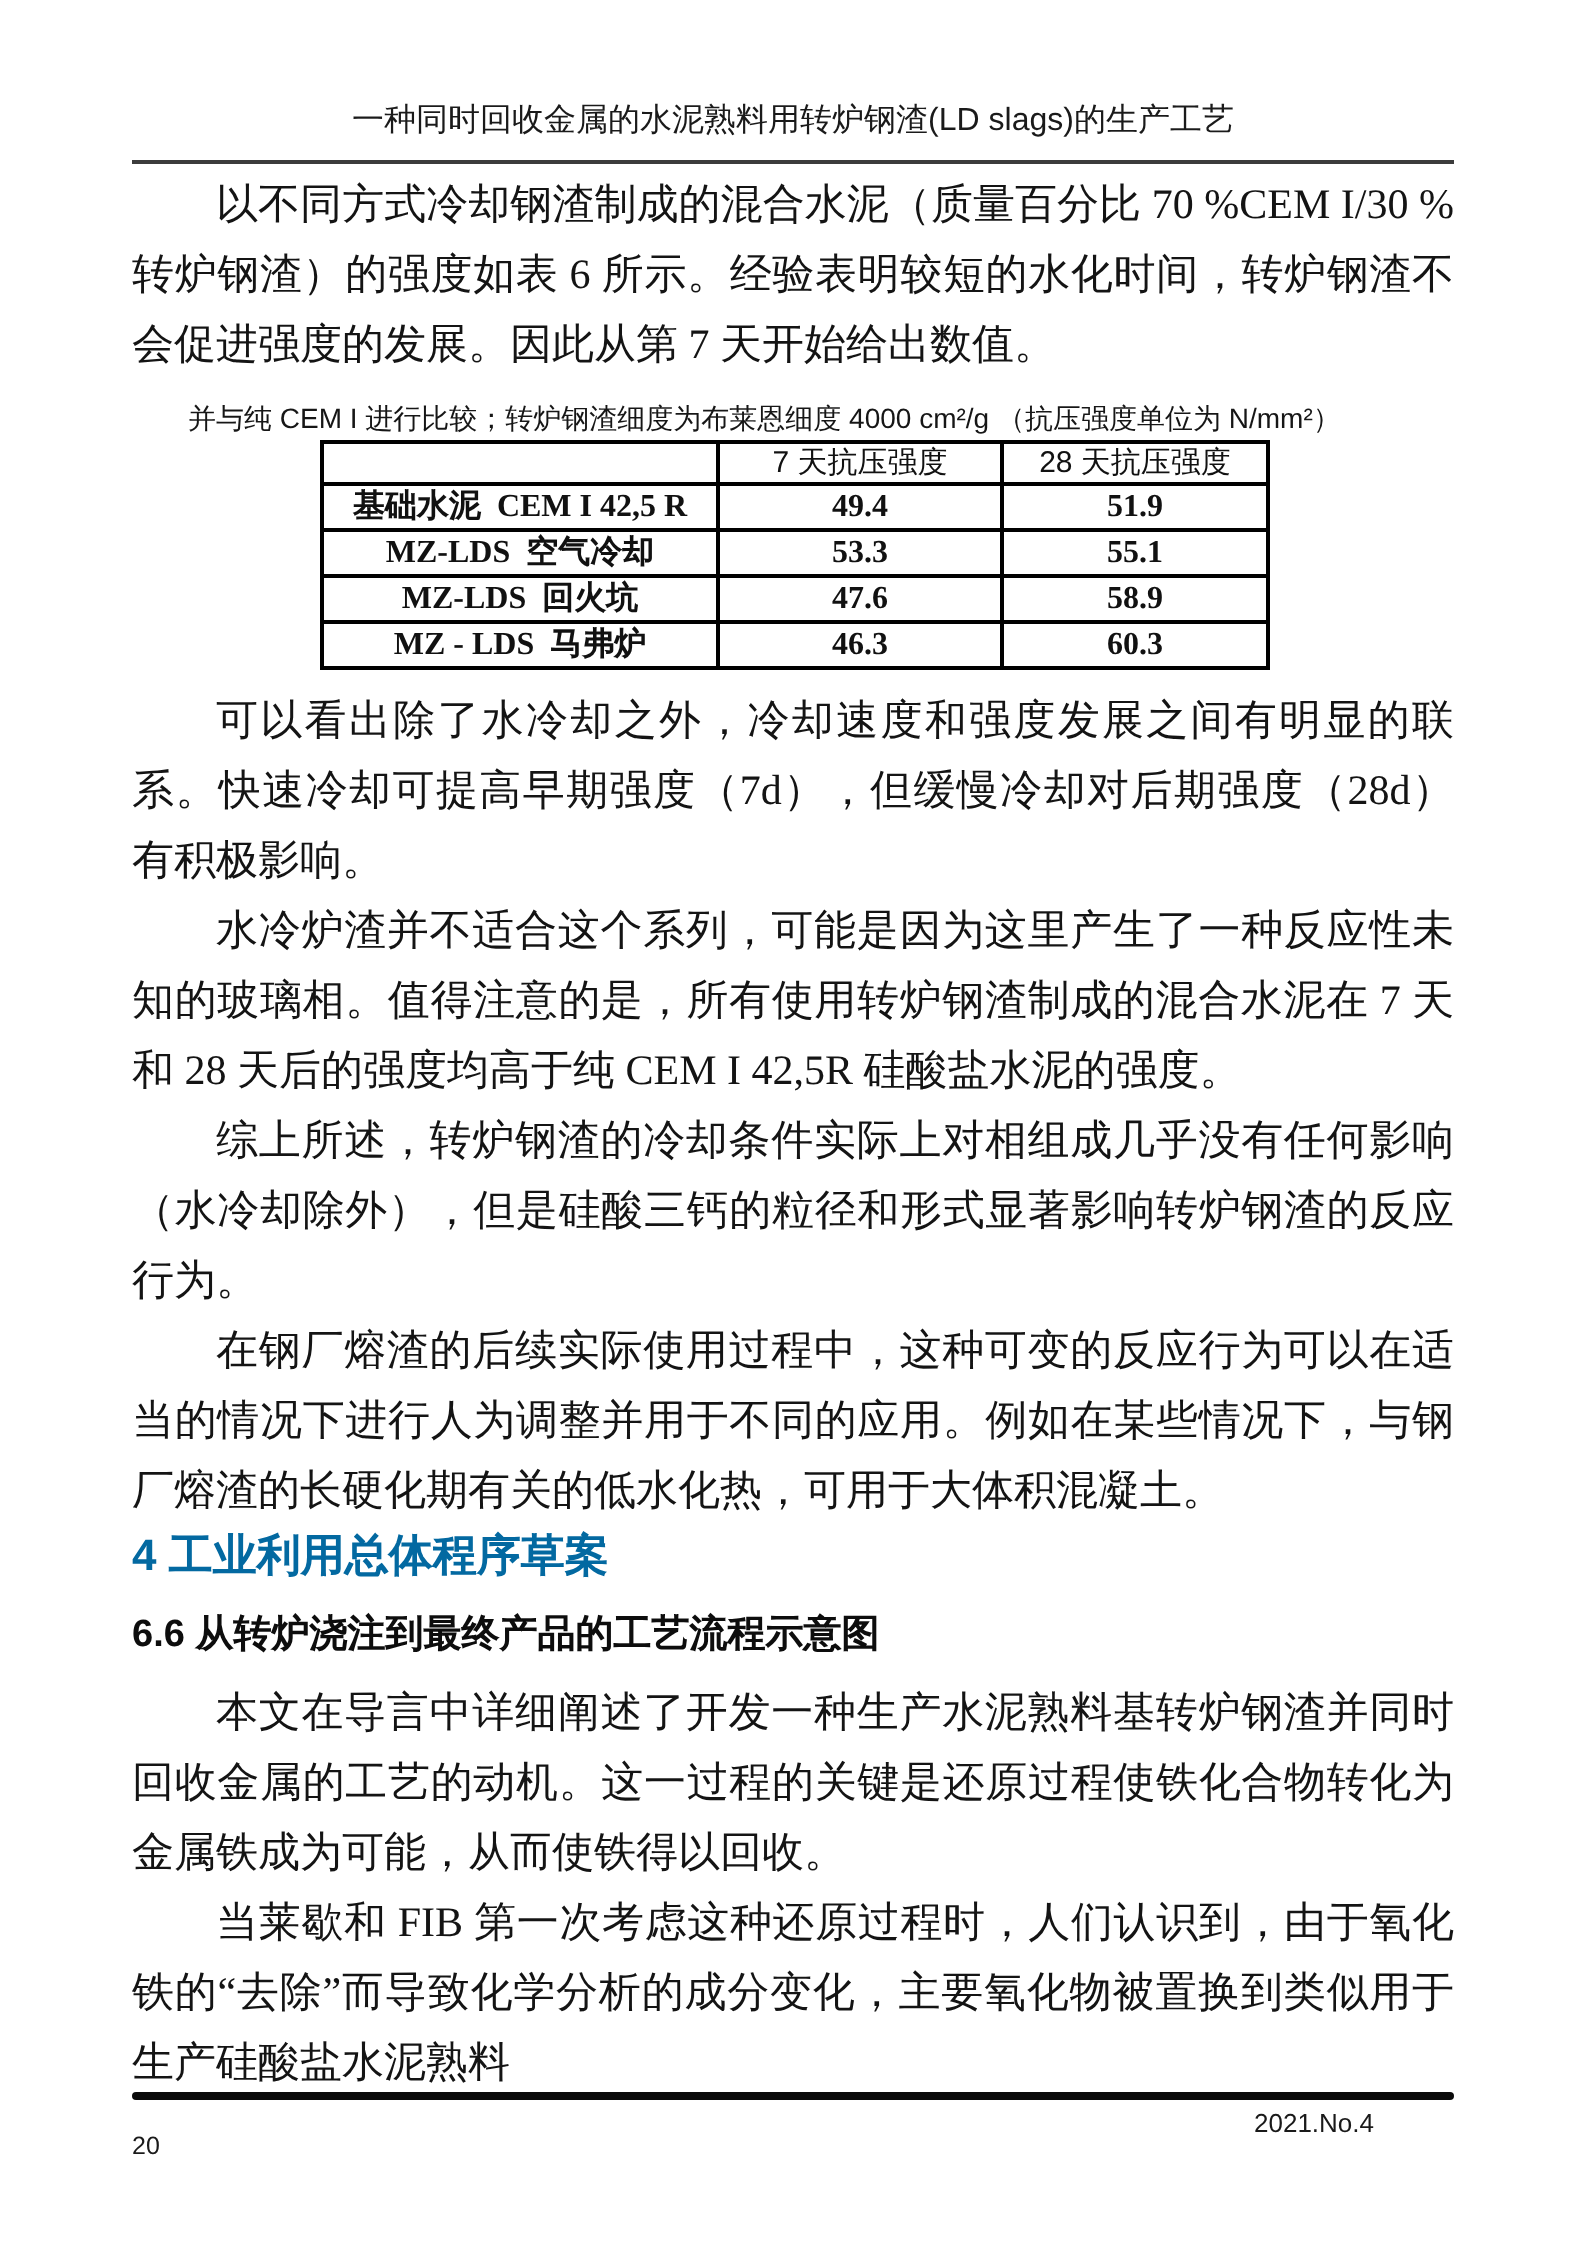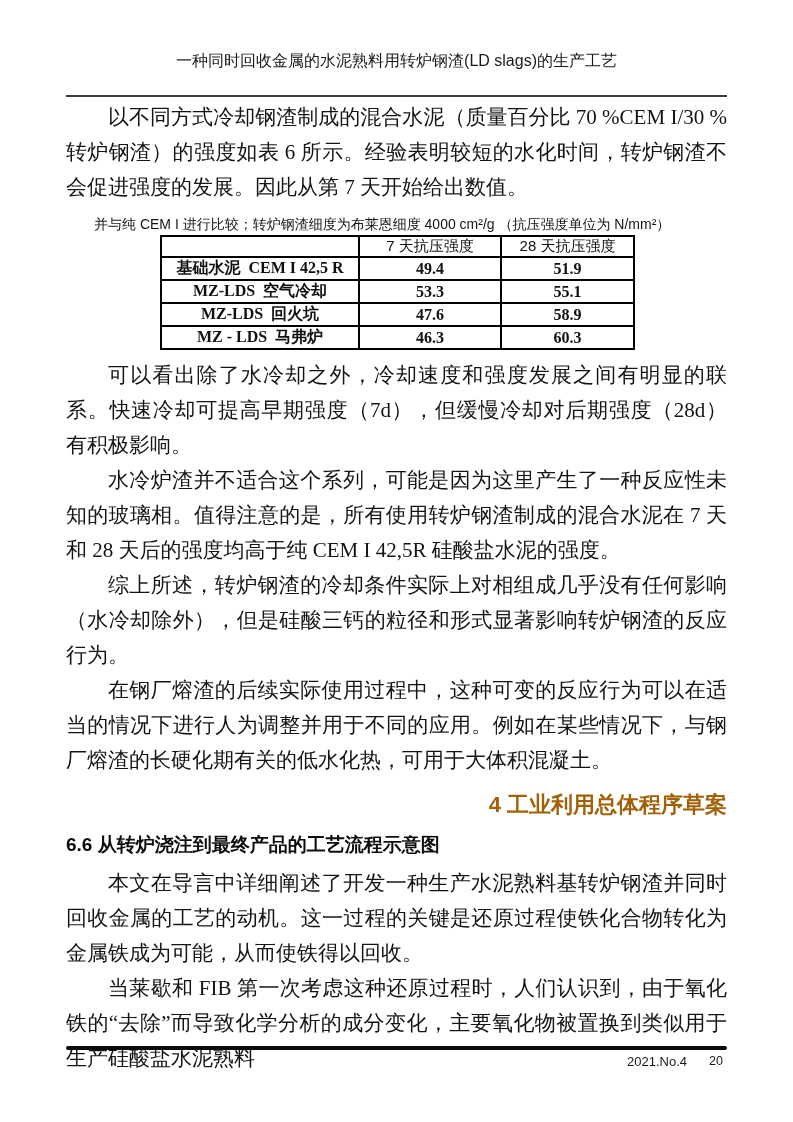--- a/index.html
+++ b/index.html
@@ -14,21 +14,21 @@
     overflow: hidden;
     font-family: "Liberation Serif", "DejaVu Serif", serif;
   }
   .content {
     padding: 0 66px;
   }
   
   .running-header {
     padding-top: 48px;
     border-bottom: 2px solid #3c3c3c;
-    padding-bottom: 21px;
+    padding-bottom: 6px;
   }
   .running-header .title {
     text-align: center;
     font-family: "Liberation Sans", "DejaVu Sans", sans-serif;
     font-size: 16px;
     line-height: 26px;
     color: #1a1a1a;
     white-space: nowrap;
   }
   
@@ -79,23 +79,22 @@
     font-family: Liberation Serif, serif;
     font-weight: bold;
     font-size: 16px;
   }
   
   h2.sec {
     font-family: "Liberation Sans", "DejaVu Sans", sans-serif;
     font-weight: bold;
     font-size: 22px;
     line-height: 30px;
-    color: #a16207;
-    margin-top: 12px;
-    text-align: right;
+    color: #0369a1;
+    margin-top: 0;
   }
   h3.subsec {
     font-family: "Liberation Sans", "DejaVu Sans", sans-serif;
     font-weight: bold;
     font-size: 19px;
     line-height: 26px;
     color: #0d0d0d;
     margin-top: 12px;
   }
   p.after-heading { margin-top: 8px; }
@@ -113,23 +112,24 @@
   }
   .footer-row {
     position: relative;
     margin-top: 4px;
     height: 18px;
     font-family: "Liberation Sans", "DejaVu Sans", sans-serif;
     color: #1a1a1a;
   }
   .footer-page-number {
     position: absolute;
-    left: 0; right: 4px;
-    text-align: right;
+    left: 0; right: 16px;
+    text-align: left;
     font-size: 12.5px;
+    margin-top: 12px;
   }
   .footer-issue {
     position: absolute;
     right: 40px;
     font-size: 13px;
   }
 </style>
 </head>
 <body>
 

